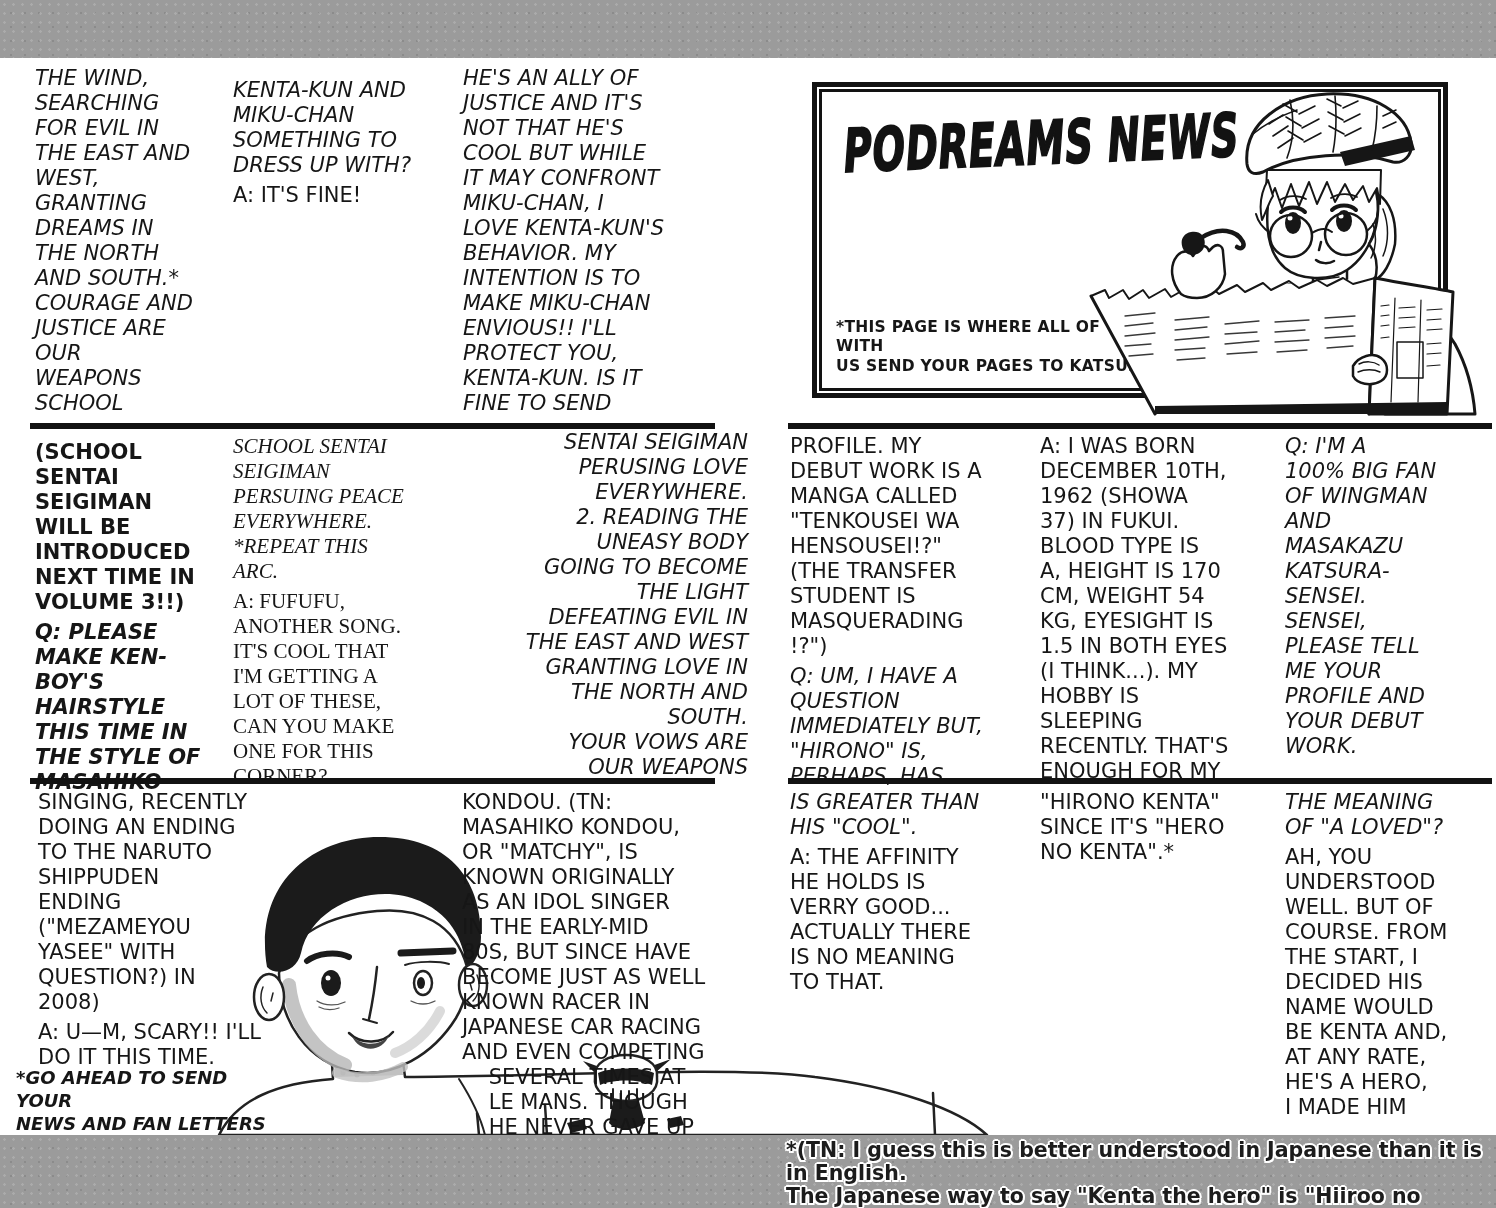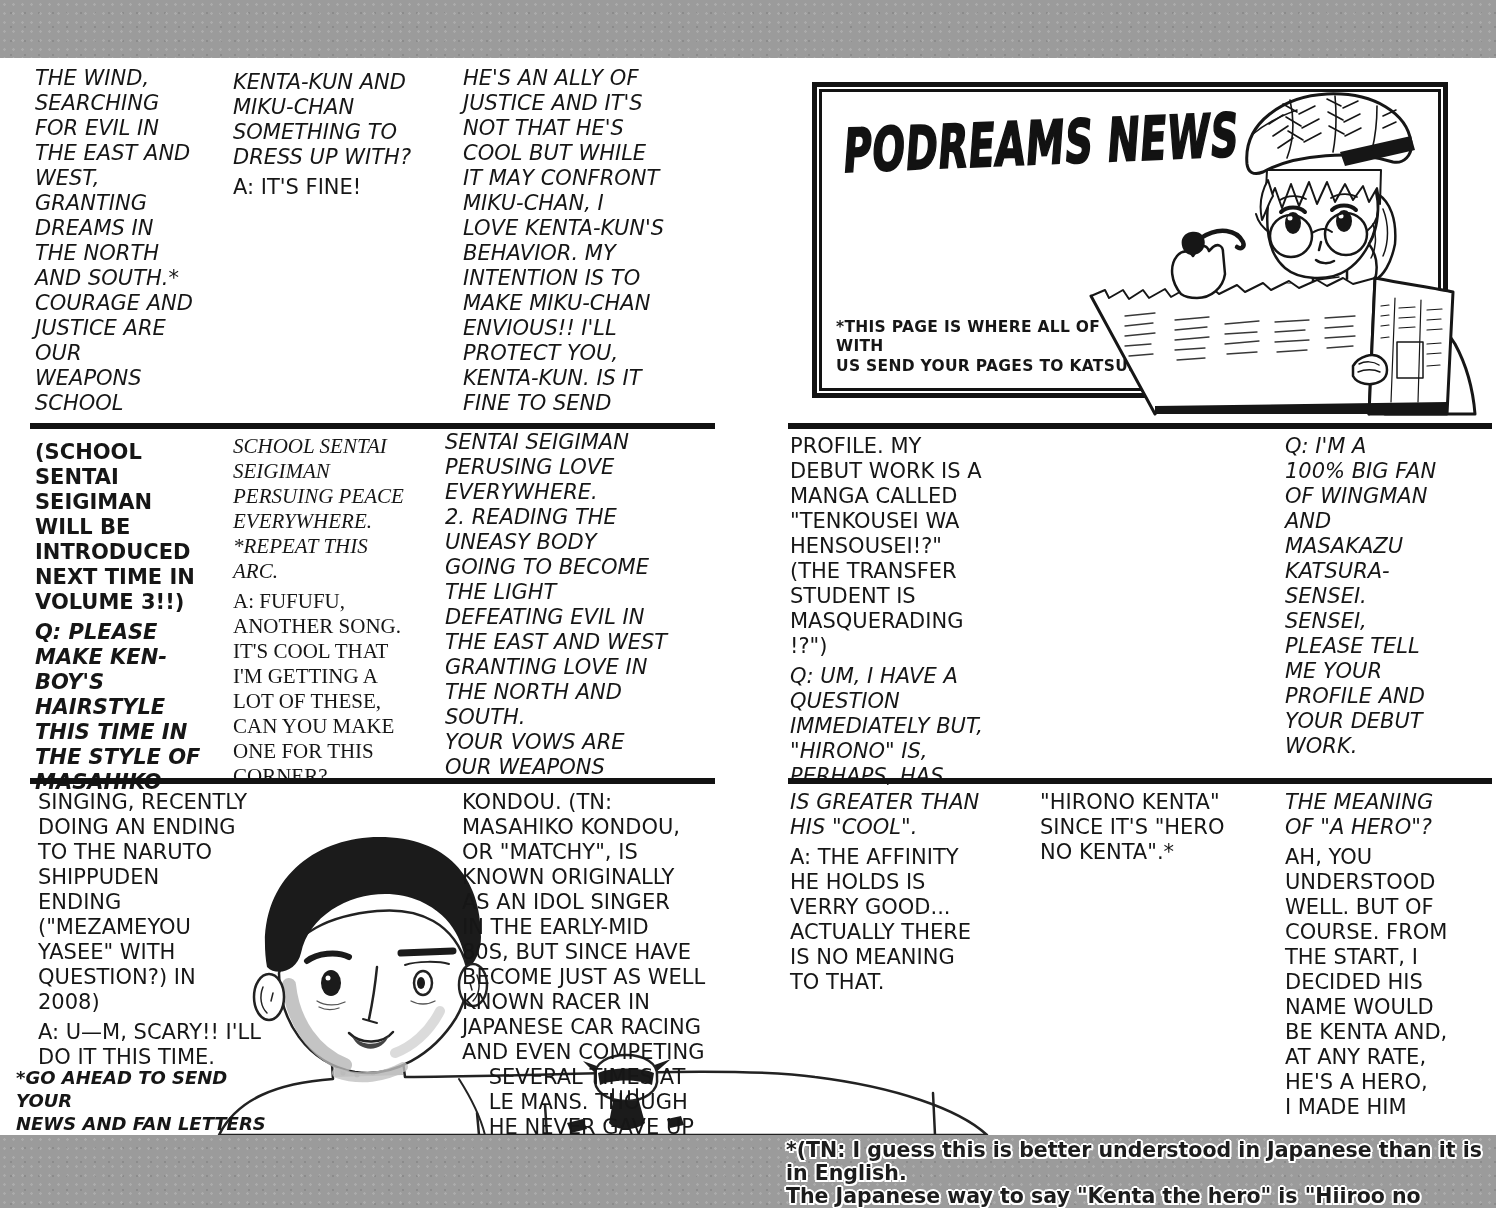--- a/index.html
+++ b/index.html
@@ -23,26 +23,26 @@
   .block{position:absolute;z-index:2;color:#161616;font-size:21px;line-height:25px;
          font-family:"DejaVu Sans",sans-serif;}
   .block p{margin:0 0 5px 0;white-space:pre-wrap;}
   .block p:last-child{margin-bottom:0;}
   .q{font-style:italic;}
 
   .rule{position:absolute;background:#121212;height:6px;z-index:2;}
 
   
   #col-lt1{left:35px;top:66px;width:205px;}
-  #col-lt2{left:233px;top:70px;width:238px;}
+  #col-lt2{left:233px;top:78px;width:238px;}
   #col-lt3{left:463px;top:66px;width:262px;}
   #rule-l1{left:30px;top:423px;width:685px;}
   #col-lm1{left:35px;top:440px;width:205px;font-weight:bold;}
   #col-lm2{left:233px;top:434px;width:238px;font-family:Liberation Serif, serif;}
-  #col-lm3{left:445px;top:430px;width:268px;}
+  #col-lm3{left:480px;top:430px;width:268px;text-align:right;}
   #rule-l2{left:30px;top:778px;width:685px;}
   #col-lb1{left:38px;top:790px;width:305px;}
   #note-go-ahead{left:16px;top:1066px;width:250px;font-size:18px;line-height:23px;font-weight:bold;font-style:italic;}
   #col-lb2{left:462px;top:790px;width:332px;}
 
   
   #rule-r1{left:788px;top:423px;width:704px;}
   #col-rm1{left:790px;top:434px;width:248px;}
   #col-rm2{left:1040px;top:434px;width:242px;}
   #col-rm3{left:1285px;top:434px;width:208px;}
@@ -307,20 +307,36 @@
 (THE TRANSFER
 STUDENT IS
 MASQUERADING
 !?")</p>
     <p class="q">Q: UM, I HAVE A
 QUESTION
 IMMEDIATELY BUT,
 "HIRONO" IS,
 PERHAPS, HAS</p>
   </div>
+  <div class="block" id="col-rm2">
+    <p>A: I WAS BORN
+DECEMBER 10TH,
+1962 (SHOWA
+37) IN FUKUI.
+BLOOD TYPE IS
+A, HEIGHT IS 170
+CM, WEIGHT 54
+KG, EYESIGHT IS
+1.5 IN BOTH EYES
+(I THINK...). MY
+HOBBY IS
+SLEEPING
+RECENTLY. THAT'S
+ENOUGH FOR MY</p>
+  </div>
   <div class="block" id="col-rm3">
     <p class="q">Q: I'M A
 100% BIG FAN
 OF WINGMAN
 AND
 MASAKAZU
 KATSURA-
 SENSEI.
 SENSEI,
 PLEASE TELL
@@ -341,21 +357,21 @@
 IS NO MEANING
 TO THAT.</p>
   </div>
   <div class="block" id="col-rb2">
     <p>"HIRONO KENTA"
 SINCE IT'S "HERO
 NO KENTA".*</p>
   </div>
   <div class="block" id="col-rb3">
     <p class="q">THE MEANING
-OF "A HERO"?</p>
+OF "A LOVED"?</p>
     <p>AH, YOU
 UNDERSTOOD
 WELL. BUT OF
 COURSE. FROM
 THE START, I
 DECIDED HIS
 NAME WOULD
 BE KENTA AND,
 AT ANY RATE,
 HE'S A HERO,

